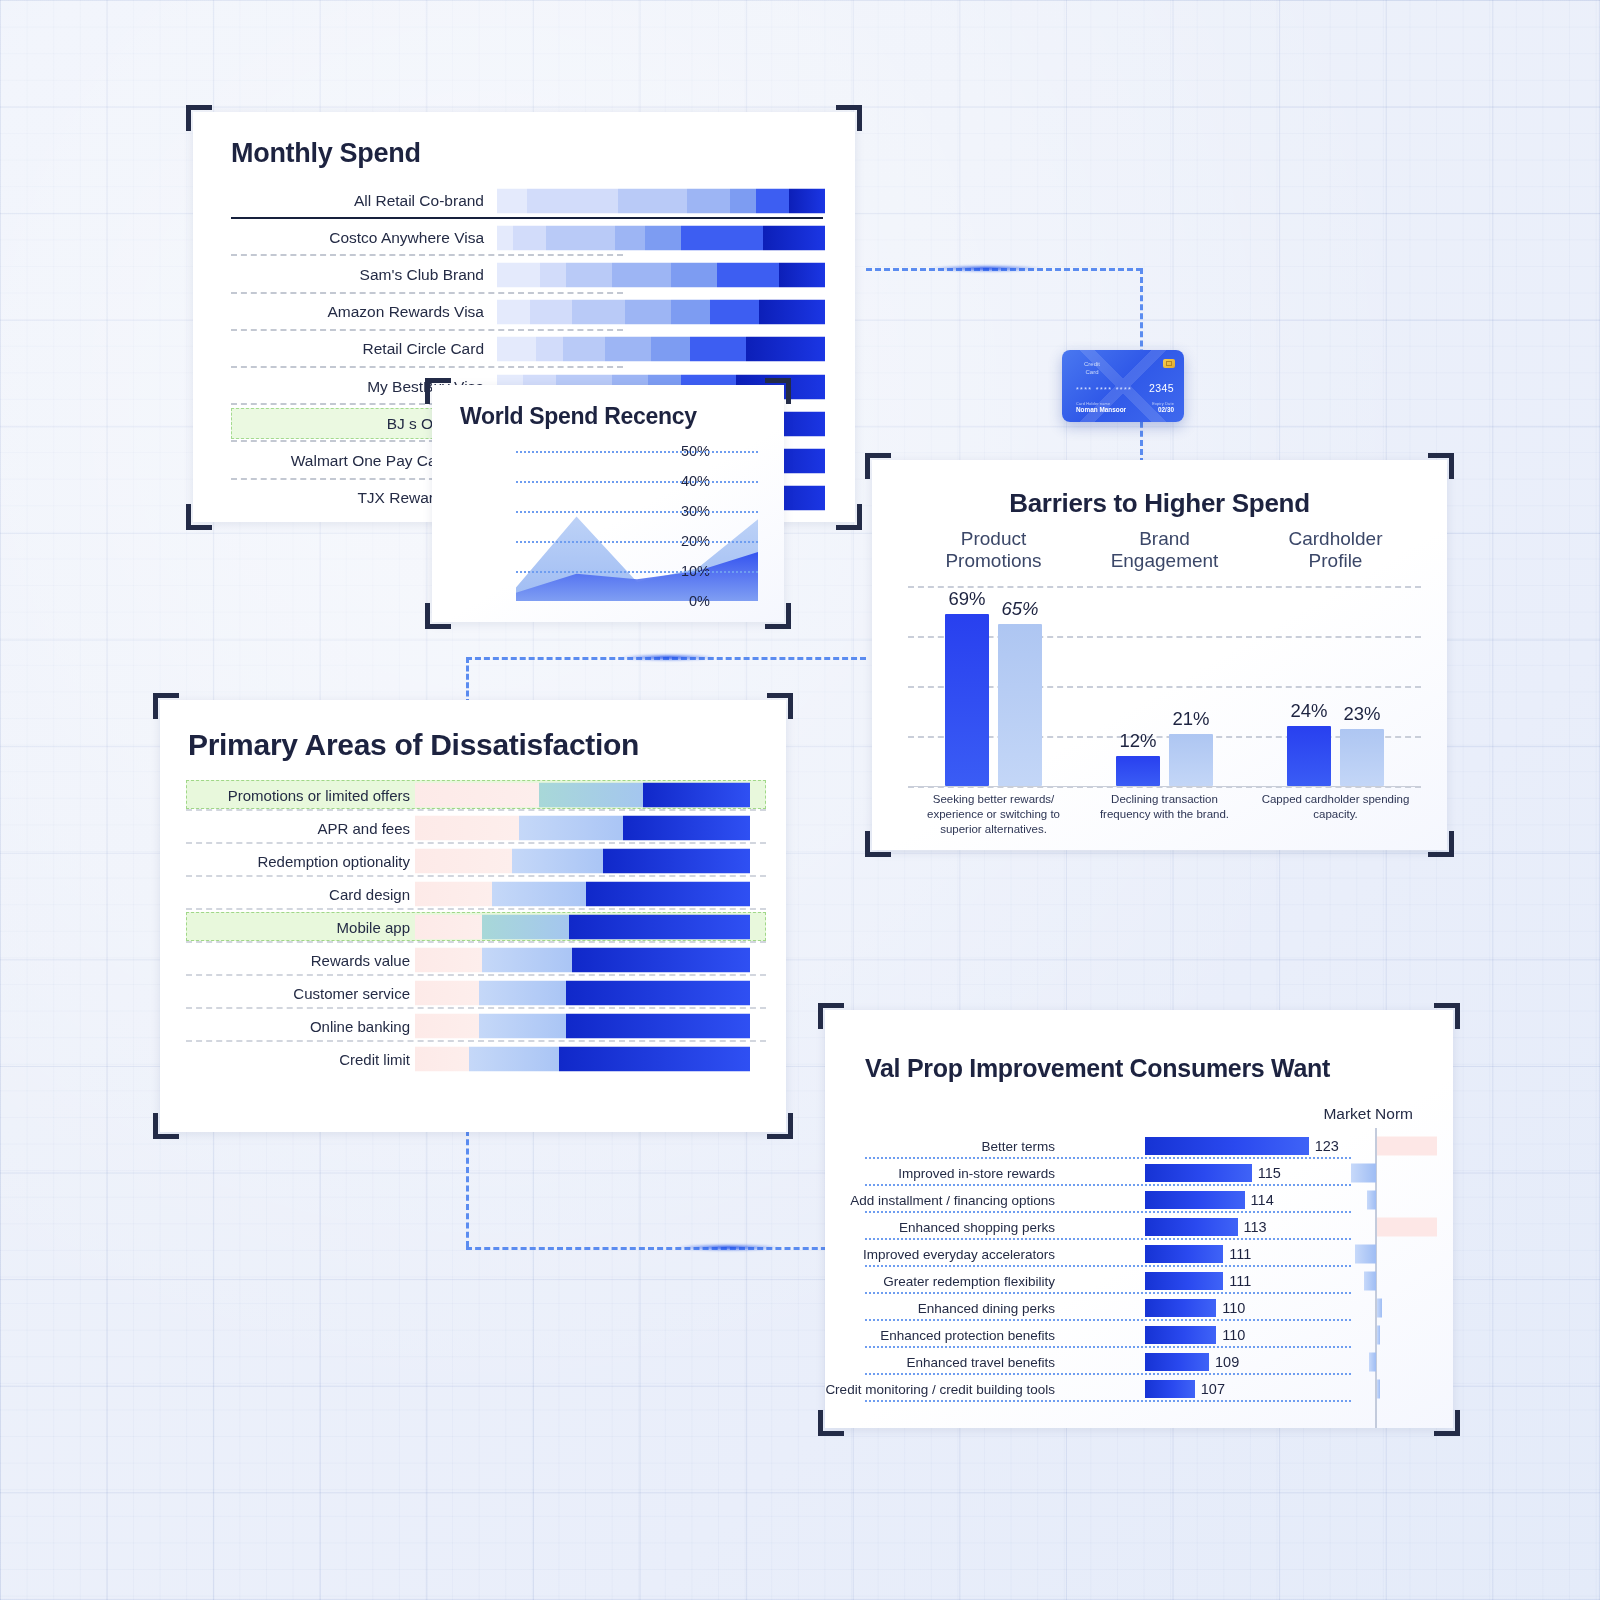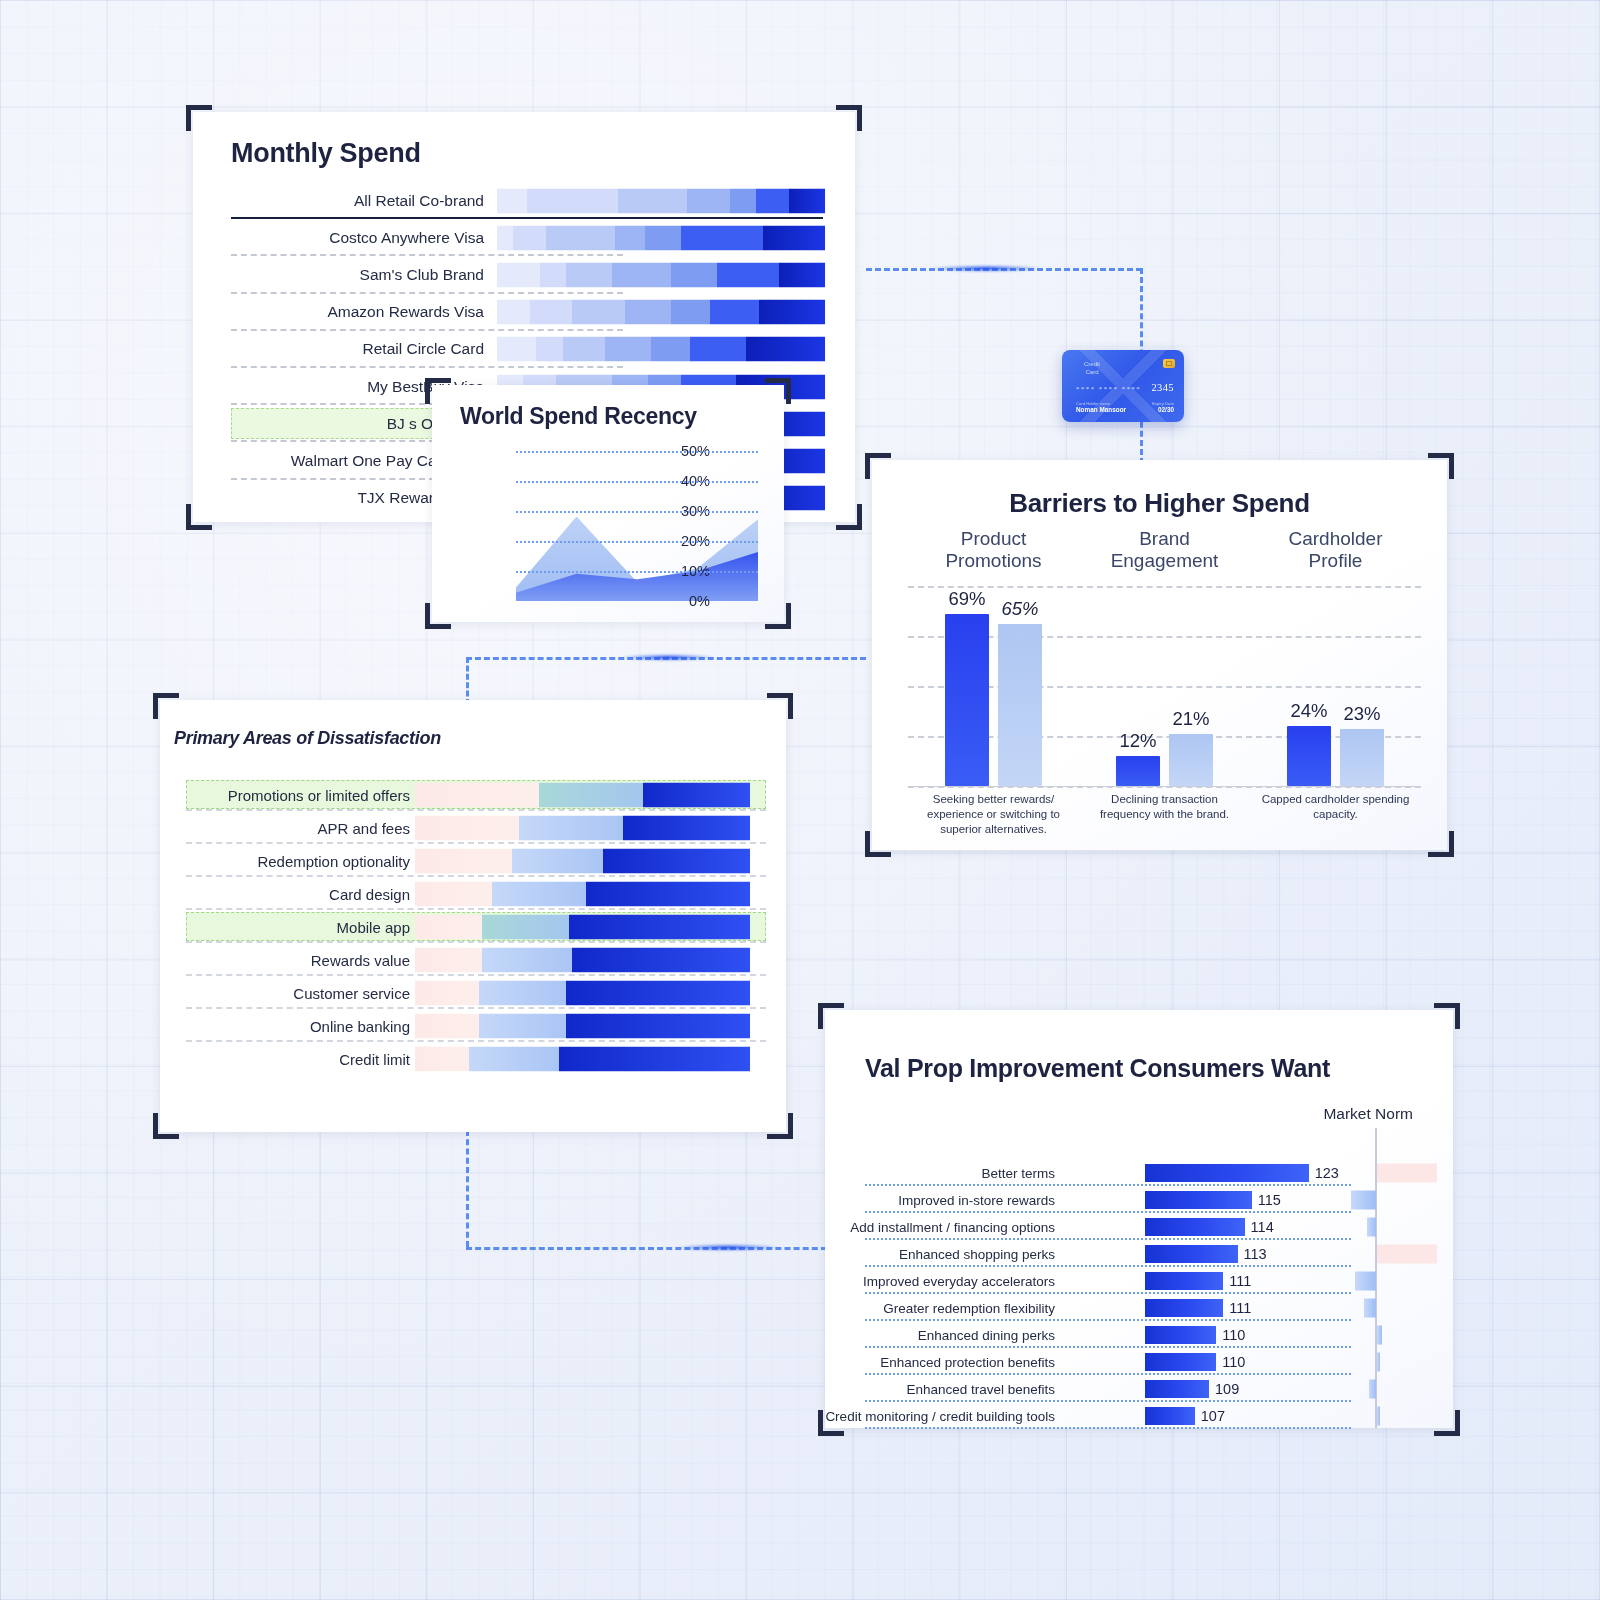--- a/index.html
+++ b/index.html
@@ -128,37 +128,37 @@
   .bar-val {
     position:absolute; left:50%; transform:translateX(-50%);
     font-size:18.5px; color:#1d2340; white-space:nowrap;
   }
   .bar-axis { position:absolute; left:36px; right:26px; top:326px; height:1px; background:#c9ced9; }
   .bar-caps { position:absolute; left:36px; right:26px; top:332px; display:flex; }
   .bar-cap { flex:1; text-align:center; font-size:11.5px; color:#2d3554; line-height:1.3; padding:0 6px; }
 
   
   #p-diss { left:160px; top:700px; width:626px; height:432px; }
-  #p-diss .ptitle { position:absolute; left:14px; top:28px; font-size:18px;font-style:italic; }
+  #p-diss .ptitle { position:absolute; left:28px; top:28px; font-size:30px; }
   .ds-rows { position:absolute; left:0; top:78px; width:626px; }
   .ds-row { position:relative; height:33px; }
   .ds-hl { position:absolute; left:26px; right:20px; top:2px; bottom:2px;
            background:#e3f7d5; border:1px dashed #8ccf6e; opacity:0.82; }
   .ds-label { position:absolute; right:376px; top:50%; transform:translateY(-50%);
               font-size:15px; color:#242b45; white-space:nowrap; }
   .ds-bar { position:absolute; left:255px; top:50%; transform:translateY(-50%);
             height:25px; width:335px; display:flex; overflow:hidden; }
   .ds-bar span { display:block; height:100%; }
   .ds-sep { position:absolute; left:26px; right:20px; bottom:0; height:0; border-top:2px dashed #d2d6de; }
 
   
   #p-val { left:825px; top:1010px; width:628px; height:418px; }
   #p-val .ptitle { position:absolute; left:40px; top:44px; font-size:25px; }
   .vp-norm-hdr { position:absolute; right:40px; top:95px; font-size:15.5px; color:#242b45; }
-  .vp-rows { position:absolute; left:0; top:122px; width:540px;margin-top:27px; }
+  .vp-rows { position:absolute; left:0; top:122px; width:540px; }
   .vp-row { position:relative; height:27px; }
   .vp-label { position:absolute; right:310px; top:50%; transform:translateY(-50%);
               font-size:13.5px; color:#242b45; white-space:nowrap; }
   .vp-bar { position:absolute; left:320px; top:50%; transform:translateY(-50%);
             height:18px; background:linear-gradient(90deg,#1633d4 0%,#2a49ef 55%,#3f63f7 100%); }
   .vp-val { position:absolute; top:50%; transform:translateY(-50%);
             font-size:14.5px; color:#1d2340;text-align:right; }
   .vp-sep { position:absolute; left:40px; right:14px; bottom:0; height:0; border-top:2px dotted #6e9df0; }
   .vp-center { position:absolute; left:550px; top:118px; width:2px; height:300px; background:#c3cbdc; }
   .vp-nbar { position:absolute; top:50%; transform:translateY(-50%); height:19px; }
@@ -175,21 +175,21 @@
   }
   #cc .xw { position:absolute; inset:0; opacity:0.13;
     background:
       linear-gradient(45deg, transparent 46%, #ffffff 46%, #ffffff 54%, transparent 54%),
       linear-gradient(-45deg, transparent 46%, #ffffff 46%, #ffffff 54%, transparent 54%); }
   #cc .brandline { position:absolute; left:22px; top:11px; font-size:6px; color:#cfdcfb; line-height:1.25; text-align:center; }
   #cc .chip { position:absolute; right:9px; top:9px; width:12px; height:9px; border-radius:2px;
     background:linear-gradient(135deg,#f6cf52,#e0a92c); }
   #cc .chip:after { content:""; position:absolute; inset:2px 3px; border:0.6px solid #b8861f; }
   #cc .num { position:absolute; left:14px; right:10px; top:32px; font-size:9px;
-             color:#eaf0ff; letter-spacing:0.4px; display:flex; justify-content:space-between; align-items:baseline;font-family:Liberation Serif, serif; }
+             color:#eaf0ff; letter-spacing:0.4px; display:flex; justify-content:space-between; align-items:baseline; }
   #cc .num .dots { font-size:7px; letter-spacing:1.4px; color:#dbe5fd; }
   #cc .num .last { font-size:10.5px; color:#ffffff; }
   #cc .foot { position:absolute; left:14px; right:10px; bottom:9px; display:flex; justify-content:space-between; }
   #cc .fk { font-size:3.8px; color:#c6d5fa; letter-spacing:0.2px; }
   #cc .fv { font-size:6.4px; color:#ffffff; font-weight:bold; }
   #cc .fr { text-align:right; }
 </style>
 </head>
 <body>
 

